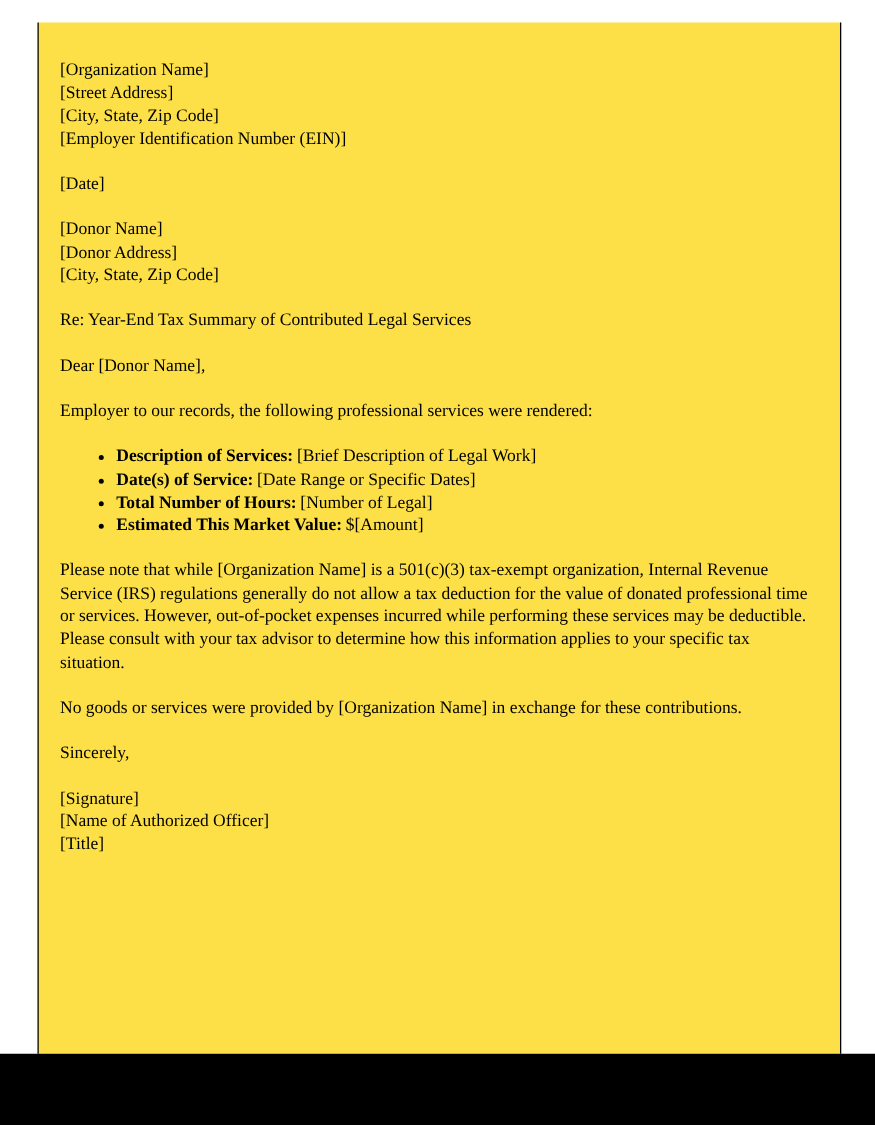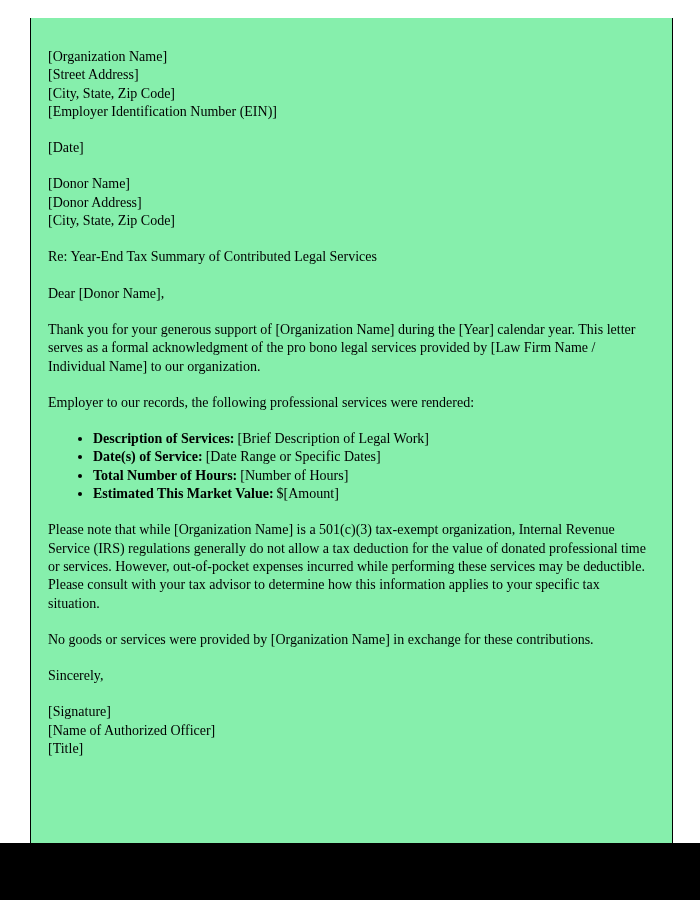--- a/index.html
+++ b/index.html
@@ -19,21 +19,21 @@
     position: absolute;
     top: 18px;
     left: 30px;
     right: 27px;
     bottom: 57px;
     border-left: 1px solid #000000;
     border-right: 1px solid #000000;
     box-sizing: border-box;
     padding: 30px 22px 0 17px;
     overflow: hidden;
-    background: #86efac;
+    background: #fde047;
   }
   .bottom-band {
     position: absolute;
     left: 0;
     right: 0;
     bottom: 0;
     height: 57px;
     background: #000000;
   }
   .line, p, li {
@@ -78,33 +78,32 @@
   <div class="block">
     <div class="line">[Donor Name]</div>
     <div class="line">[Donor Address]</div>
     <div class="line">[City, State, Zip Code]</div>
   </div>
 
   <p class="para">Re: Year-End Tax Summary of Contributed Legal Services</p>
 
   <p class="para">Dear [Donor Name],</p>
 
-  <p class="para">Thank you for your generous support of [Organization Name] during the [Year] calendar year. This letter serves as a formal acknowledgment of the pro bono legal services provided by [Law Firm Name / Individual Name] to our organization.</p>
 
   <p class="para">Employer to our records, the following professional services were rendered:</p>
 
   <ul class="bullets">
     <li>
       <span class="b">Description of Services:</span><span>[Brief Description of Legal Work]</span>
     </li>
     <li>
       <span class="b">Date(s) of Service:</span><span>[Date Range or Specific Dates]</span>
     </li>
     <li>
-      <span class="b">Total Number of Hours:</span><span>[Number of Hours]</span>
+      <span class="b">Total Number of Hours:</span><span>[Number of Legal]</span>
     </li>
     <li>
       <span class="b">Estimated This Market Value:</span><span>$[Amount]</span>
     </li>
   </ul>
 
   <p class="para">Please note that while [Organization Name] is a 501(c)(3) tax-exempt organization, Internal Revenue Service (IRS) regulations generally do not allow a tax deduction for the value of donated professional time or services. However, out-of-pocket expenses incurred while performing these services may be deductible. Please consult with your tax advisor to determine how this information applies to your specific tax situation.</p>
 
   <p class="para">No goods or services were provided by [Organization Name] in exchange for these contributions.</p>
 

